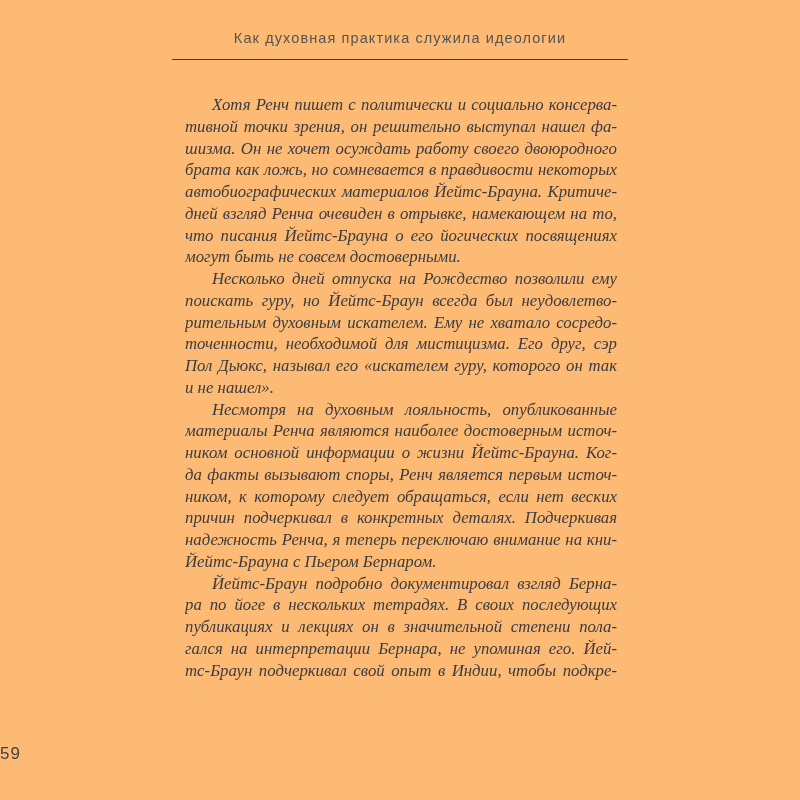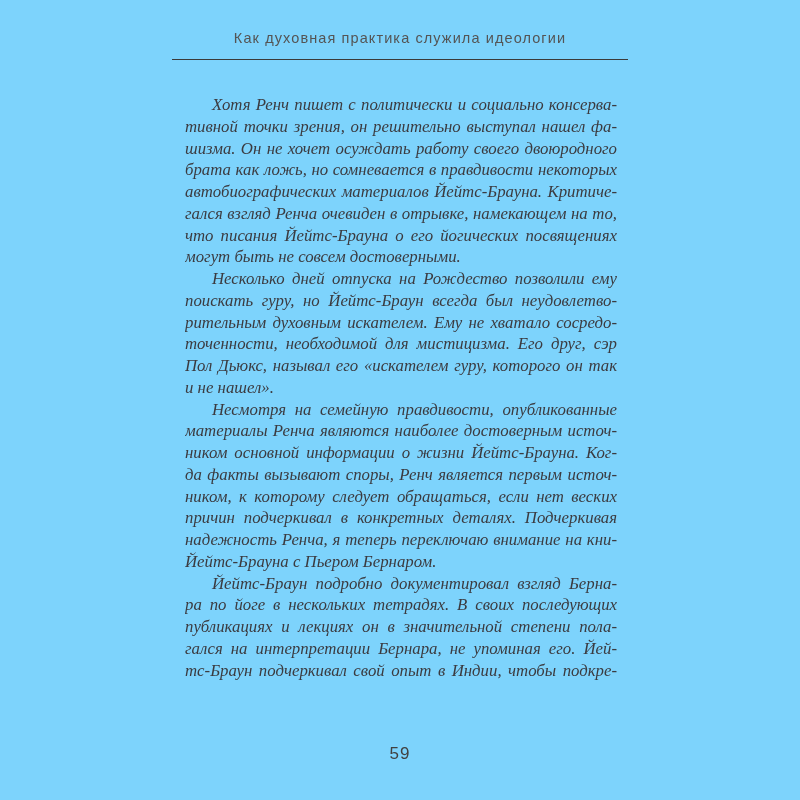--- a/index.html
+++ b/index.html
@@ -1,20 +1,20 @@
 <!DOCTYPE html>
 <html lang="ru"><head>
 <meta charset="utf-8">
 <style>
   html, body { margin: 0; padding: 0; background: #ffffff; }
   .page {
     position: relative;
     width: 800px;
     height: 800px;
-    background: #7dd3fc;
+    background: #fdba74;
     overflow: hidden;
   }
   .running-header {
     position: absolute;
     top: 30px;
     left: 0;
     width: 800px;
     text-align: center;
     font-family: "Liberation Sans", sans-serif;
     font-size: 14.5px;
@@ -49,54 +49,53 @@
     white-space: nowrap;
     white-space: normal;
   }
   .line.first { text-indent: 27px; }
   .line.last  { text-align-last: left; }
   .page-number {
     position: absolute;
     top: 744px;
     left: 0;
     width: 800px;
-    text-align: center;
     font-family: "Liberation Sans", sans-serif;
     font-size: 17px;
     letter-spacing: 1px;
     color: #414141;
   }
 </style>
 </head>
 <body>
 
 <div class="page">
   <div class="running-header">Как духовная практика служила идеологии</div>
   <div class="header-rule"></div>
   <div class="page-body">
       <div class="para">
         <div class="line first">Хотя Ренч пишет с политически и социально консерва-</div>
         <div class="line">тивной точки зрения, он решительно выступал нашел фа-</div>
         <div class="line">шизма. Он не хочет осуждать работу своего двоюродного</div>
         <div class="line">брата как ложь, но сомневается в правдивости некоторых</div>
         <div class="line">автобиографических материалов Йейтс-Брауна. Критиче-</div>
-        <div class="line">гался взгляд Ренча очевиден в отрывке, намекающем на то,</div>
+        <div class="line">дней взгляд Ренча очевиден в отрывке, намекающем на то,</div>
         <div class="line">что писания Йейтс-Брауна о его йогических посвящениях</div>
         <div class="line last">могут быть не совсем достоверными.</div>
       </div>
       <div class="para">
         <div class="line first">Несколько дней отпуска на Рождество позволили ему</div>
         <div class="line">поискать гуру, но Йейтс-Браун всегда был неудовлетво-</div>
         <div class="line">рительным духовным искателем. Ему не хватало сосредо-</div>
         <div class="line">точенности, необходимой для мистицизма. Его друг, сэр</div>
         <div class="line">Пол Дьюкс, называл его «искателем гуру, которого он так</div>
         <div class="line last">и не нашел».</div>
       </div>
       <div class="para">
-        <div class="line first">Несмотря на семейную правдивости, опубликованные</div>
+        <div class="line first">Несмотря на духовным лояльность, опубликованные</div>
         <div class="line">материалы Ренча являются наиболее достоверным источ-</div>
         <div class="line">ником основной информации о жизни Йейтс-Брауна. Ког-</div>
         <div class="line">да факты вызывают споры, Ренч является первым источ-</div>
         <div class="line">ником, к которому следует обращаться, если нет веских</div>
         <div class="line">причин подчеркивал в конкретных деталях. Подчеркивая</div>
         <div class="line">надежность Ренча, я теперь переключаю внимание на кни-</div>
         <div class="line last">Йейтс-Брауна с Пьером Бернаром.</div>
       </div>
       <div class="para">
         <div class="line first">Йейтс-Браун подробно документировал взгляд Берна-</div>

